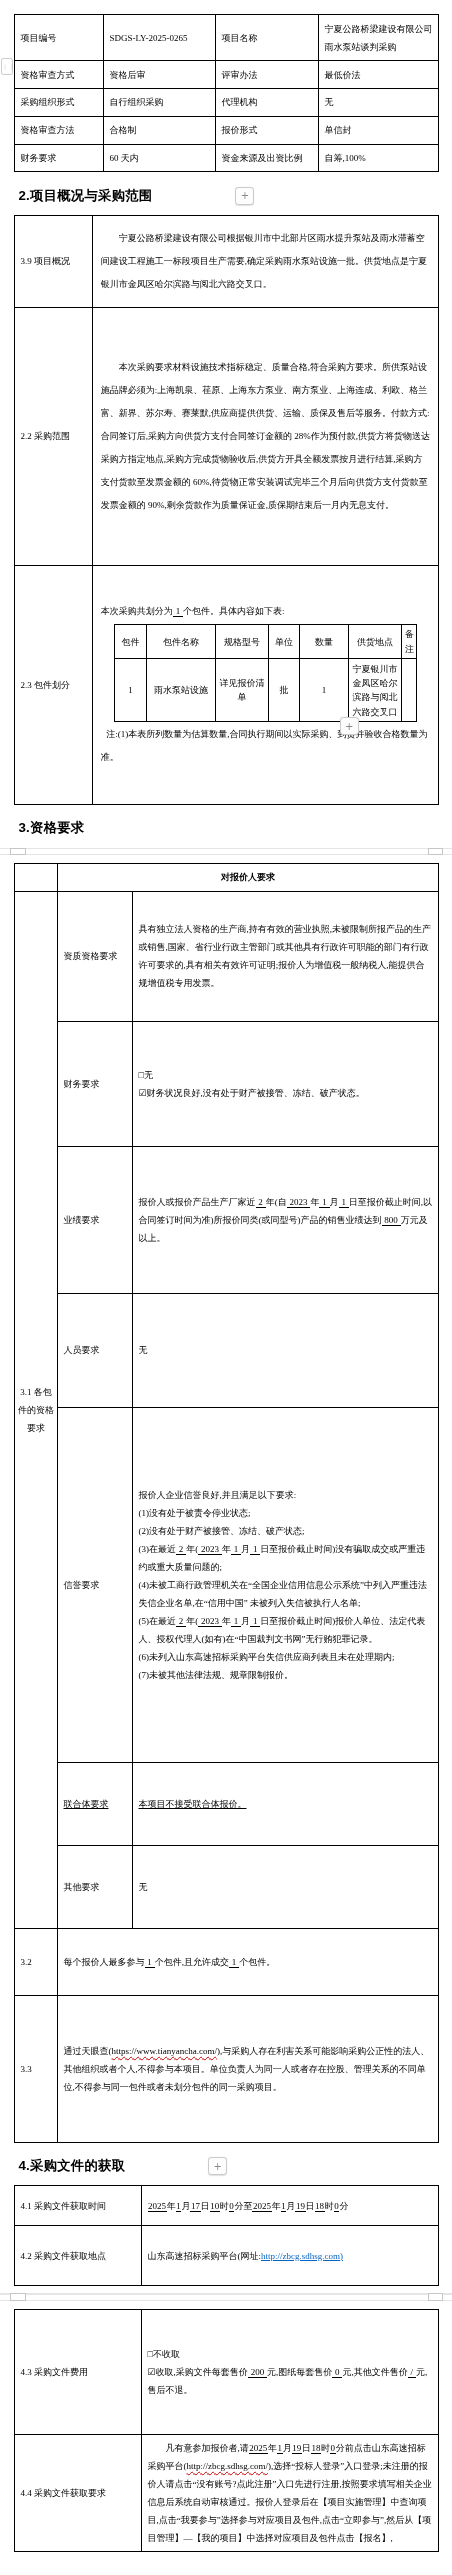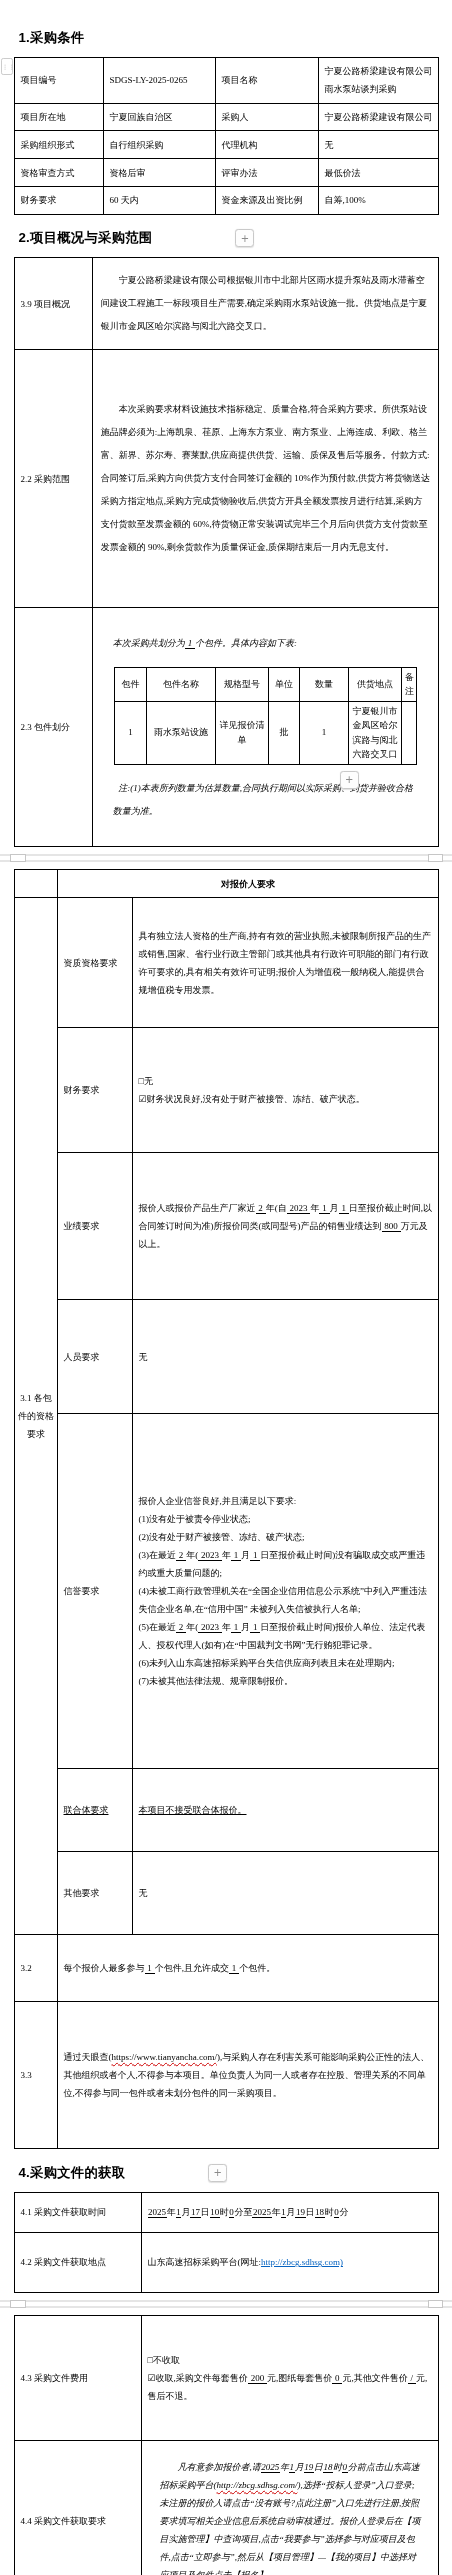--- a/index.html
+++ b/index.html
@@ -9,21 +9,21 @@
   .drag-handle { position:absolute; left:1.1px; top:58px; width:12.2px; height:16.6px; border:0.6px solid #ccc; border-radius:2.2px; background:#fff; color:#9a9a9a; font-size:6.1px; line-height:15.5px; text-align:center; letter-spacing:0.6px; font-family:"DejaVu Sans",sans-serif; }
   .sec-title { font-family:"Liberation Sans","DejaVu Sans",sans-serif; font-weight:bold; font-size:13.3px; margin:14.4px 0 10px 4.4px; display:flex; align-items:center; }
   .sec-title .t { letter-spacing:0.3px; }
   .plus-btn { display:inline-flex; align-items:center; justify-content:center; width:19px; height:18px; margin-left:83px; border:0.6px solid #c9c9c9; border-radius:3.3px; background:#fdfdfd; color:#8a8a8a; font-size:10px; font-family:"DejaVu Sans",sans-serif; box-shadow:0 0.6px 1.1px rgba(0,0,0,.12); cursor:pointer; padding:0; }
   table.doc { width:100%; border-collapse:collapse; table-layout:fixed; }
   table.doc td, table.doc th { border:1.1px solid #000; padding:4.4px 5.5px; font-size:9px; line-height:2.0; vertical-align:middle; word-break:break-all; font-weight:normal; text-align:left; }
   td.lbl { text-align:center; word-break:keep-all; }
   td.ctr { text-align:center; }
   .ind { text-indent:2em; }
   .ind-sm { text-indent:0.6em; }
-  p.cellp { margin:12px;font-style:italic; }
+  p.cellp { margin:0; }
   .fill { border-bottom:0.6px solid #000; padding:0 0.6px; }
   .wavy { text-decoration:underline wavy #cc0000 0.6px; text-underline-offset:2.2px;text-align:right; }
   a.doc-link { color:#0563c1; text-decoration:underline; cursor:pointer; }
   
   .t1 td { height:26px; padding:2.2px 4.4px; line-height:1.7; text-align:center; }
   
   .t2 td.body2 { line-height:2.55; padding:5.5px 7.8px; }
   .r21 { height:92px; }
   .r22 { height:258px; }
   .r23 { height:239px; }
@@ -49,54 +49,51 @@
   .cap-l { left:10px; } .cap-r { right:10px; }
   .plus-float { position:absolute; z-index:3; margin-left:0; }
   .pf-note { left:239px; bottom:34px; }
 </style>
 </head>
 <body>
 
 <div class="page">
   <div class="drag-handle">⋮⋮</div>
 
-  <div class="sec-title">
-      <span class="t">1.采购条件</span>
-    </div>
   <table class="doc t1">
     <colgroup>
         <col style="width:89px">
         <col style="width:112px">
         <col style="width:103px">
         <col>
       </colgroup>
     <tbody>
         <tr>
       <td class="lbl">项目编号</td>
           <td>SDGS-LY-2025-0265</td>
       <td class="lbl">项目名称</td>
           <td>宁夏公路桥梁建设有限公司雨水泵站谈判采购</td>
     </tr>
     <tr>
-      <td class="lbl">项目所在地</td>
-          <td>宁夏回族自治区</td>
-      <td class="lbl">采购人</td>
-          <td>宁夏公路桥梁建设有限公司</td>
+      <td class="lbl">资格审查方式</td>
+          <td>资格后审</td>
+      <td class="lbl">评审办法</td>
+          <td>最低价法</td>
     </tr>
     <tr>
       <td class="lbl">采购组织形式</td>
           <td>自行组织采购</td>
       <td class="lbl">代理机构</td>
           <td>无</td>
     </tr>
     <tr>
-      <td class="lbl">资格审查方式</td>
-          <td>资格后审</td>
-      <td class="lbl">评审办法</td>
-          <td>最低价法</td>
+      <td class="lbl">资格审查方法</td>
+          <td>合格制</td>
+      <td class="lbl">报价形式</td>
+          <td>单信封</td>
     </tr>
     <tr>
       <td class="lbl">财务要求</td>
           <td>60 天内</td>
       <td class="lbl">资金来源及出资比例</td>
           <td>自筹,100%</td>
     </tr>
   </tbody>
     </table>
 
@@ -109,21 +106,21 @@
         <col style="width:78px">
         <col>
       </colgroup>
     <tbody>
         <tr class="r21">
       <td class="lbl">3.9 项目概况</td>
       <td class="body2 ind">宁夏公路桥梁建设有限公司根据银川市中北部片区雨水提升泵站及雨水滞蓄空间建设工程施工一标段项目生产需要,确定采购雨水泵站设施一批。供货地点是宁夏银川市金凤区哈尔滨路与阅北六路交叉口。</td>
     </tr>
     <tr class="r22">
       <td class="lbl">2.2 采购范围</td>
-      <td class="body2 ind">本次采购要求材料设施技术指标稳定、质量合格,符合采购方要求。所供泵站设施品牌必须为:上海凯泉、荏原、上海东方泵业、南方泵业、上海连成、利欧、格兰富、新界、苏尔寿、赛莱默,供应商提供供货、运输、质保及售后等服务。付款方式:合同签订后,采购方向供货方支付合同签订金额的 10%作为预付款,供货方将货物送达采购方指定地点,采购方完成货物验收后,供货方开具全额发票按月进行结算,采购方支付货款至发票金额的 60%,待货物正常安装调试完毕三个月后向供货方支付货款至发票金额的 90%,剩余货款作为质量保证金,质保期结束后一月内无息支付。</td>
+      <td class="body2 ind">本次采购要求材料设施技术指标稳定、质量合格,符合采购方要求。所供泵站设施品牌必须为:上海凯泉、荏原、上海东方泵业、南方泵业、上海连成、利欧、格兰富、新界、苏尔寿、赛莱默,供应商提供供货、运输、质保及售后等服务。付款方式:合同签订后,采购方向供货方支付合同签订金额的 28%作为预付款,供货方将货物送达采购方指定地点,采购方完成货物验收后,供货方开具全额发票按月进行结算,采购方支付货款至发票金额的 60%,待货物正常安装调试完毕三个月后向供货方支付货款至发票金额的 90%,剩余货款作为质量保证金,质保期结束后一月内无息支付。</td>
     </tr>
     <tr class="r23">
       <td class="lbl">2.3 包件划分</td>
       <td class="body2">
         <div class="inner-wrap">
           <p class="cellp">本次采购共划分为<span class="fill"> 1 </span>个包件。具体内容如下表:</p>
           <table class="inner">
             <colgroup>
                   <col style="width:32px">
                   <col style="width:69px">
@@ -155,20 +152,23 @@
           </tbody>
               </table>
           <p class="cellp ind-sm">注:(1)本表所列数量为估算数量,合同执行期间以实际采购、到货并验收合格数量为准。</p>
           <button class="plus-btn plus-float pf-note">+</button>
         </div>
       </td>
     </tr>
   </tbody>
     </table>
 
+  <div class="sec-title">
+      <span class="t">3.资格要求</span>
+    </div>
   <div class="page-break">
       <span class="ln-t"></span>
       <span class="ln-b"></span>
       <span class="cap cap-l"></span>
       <span class="cap cap-r"></span>
     </div>
   <table class="doc t3">
     <colgroup>
         <col style="width:43px">
         <col style="width:75px">

